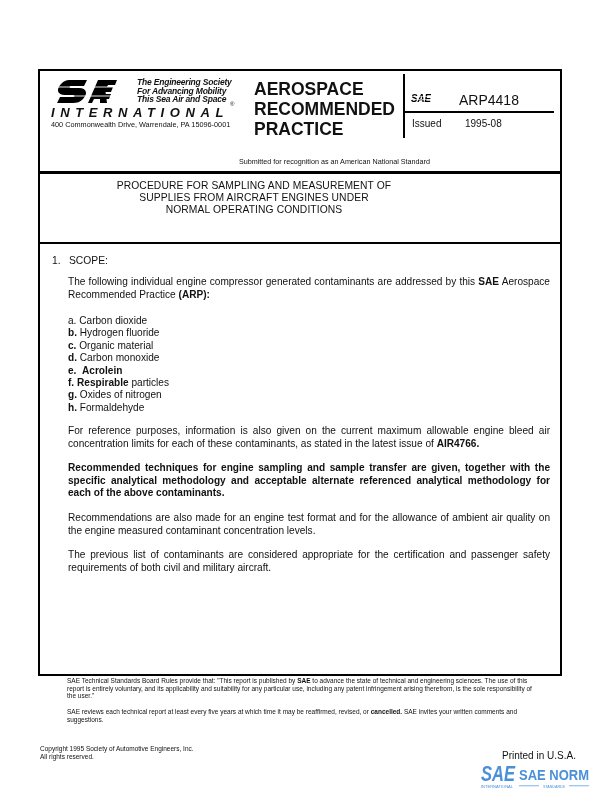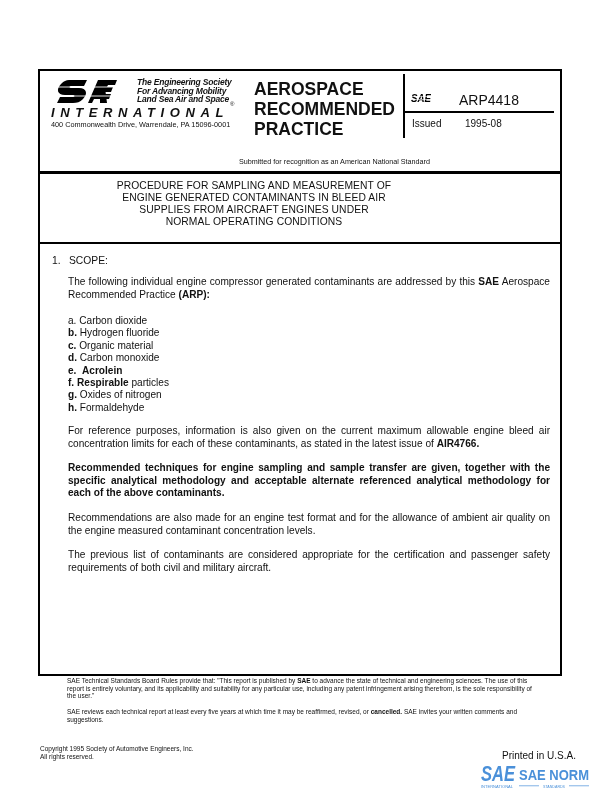--- a/index.html
+++ b/index.html
@@ -62,21 +62,21 @@
     <path d="M48 2 h14 l-2 5 h-7 l-1 2 h6 l-2 5 h-6 l-1 2 h7 l-2 5 h-14z"></path>
   </g>
   <g stroke="#fff" stroke-width="0.9">
     <line x1="0" y1="9" x2="62" y2="9"></line>
     <line x1="0" y1="18" x2="62" y2="18"></line>
   </g>
 </svg>
 <div class="abs logo-tag">
   <div>The Engineering Society</div>
   <div>For Advancing Mobility</div>
-  <div>Land Sea Air and Space</div>
+  <div>This Sea Air and Space</div>
 </div>
 <div class="abs logo-reg">®</div>
 <div class="abs logo-intl">INTERNATIONAL</div>
 <div class="abs address">400 Commonwealth Drive, Warrendale, PA 15096-0001</div>
 
 <div class="abs doc-type">
   <div>AEROSPACE</div>
   <div>RECOMMENDED</div>
   <div>PRACTICE</div>
 </div>
@@ -90,21 +90,20 @@
 </svg>
 <div class="abs doc-number">ARP4418</div>
 <div class="abs issued-label">Issued</div>
 <div class="abs issued-date">1995-08</div>
 
 <div class="abs ans-note">Submitted for recognition as an American National Standard</div>
 <div class="abs divider-thick"></div>
 
 <div class="abs title">
   <div>PROCEDURE FOR SAMPLING AND MEASUREMENT OF</div>
-  <div>ENGINE GENERATED CONTAMINANTS IN BLEED AIR</div>
   <div>SUPPLIES FROM AIRCRAFT ENGINES UNDER</div>
   <div>NORMAL OPERATING CONDITIONS</div>
 </div>
 <div class="abs divider-thin"></div>
 
 <div class="abs section-head">
   <span class="num">1.</span><span>SCOPE:</span>
 </div>
 
 <div class="abs para" style="top:276px;">

